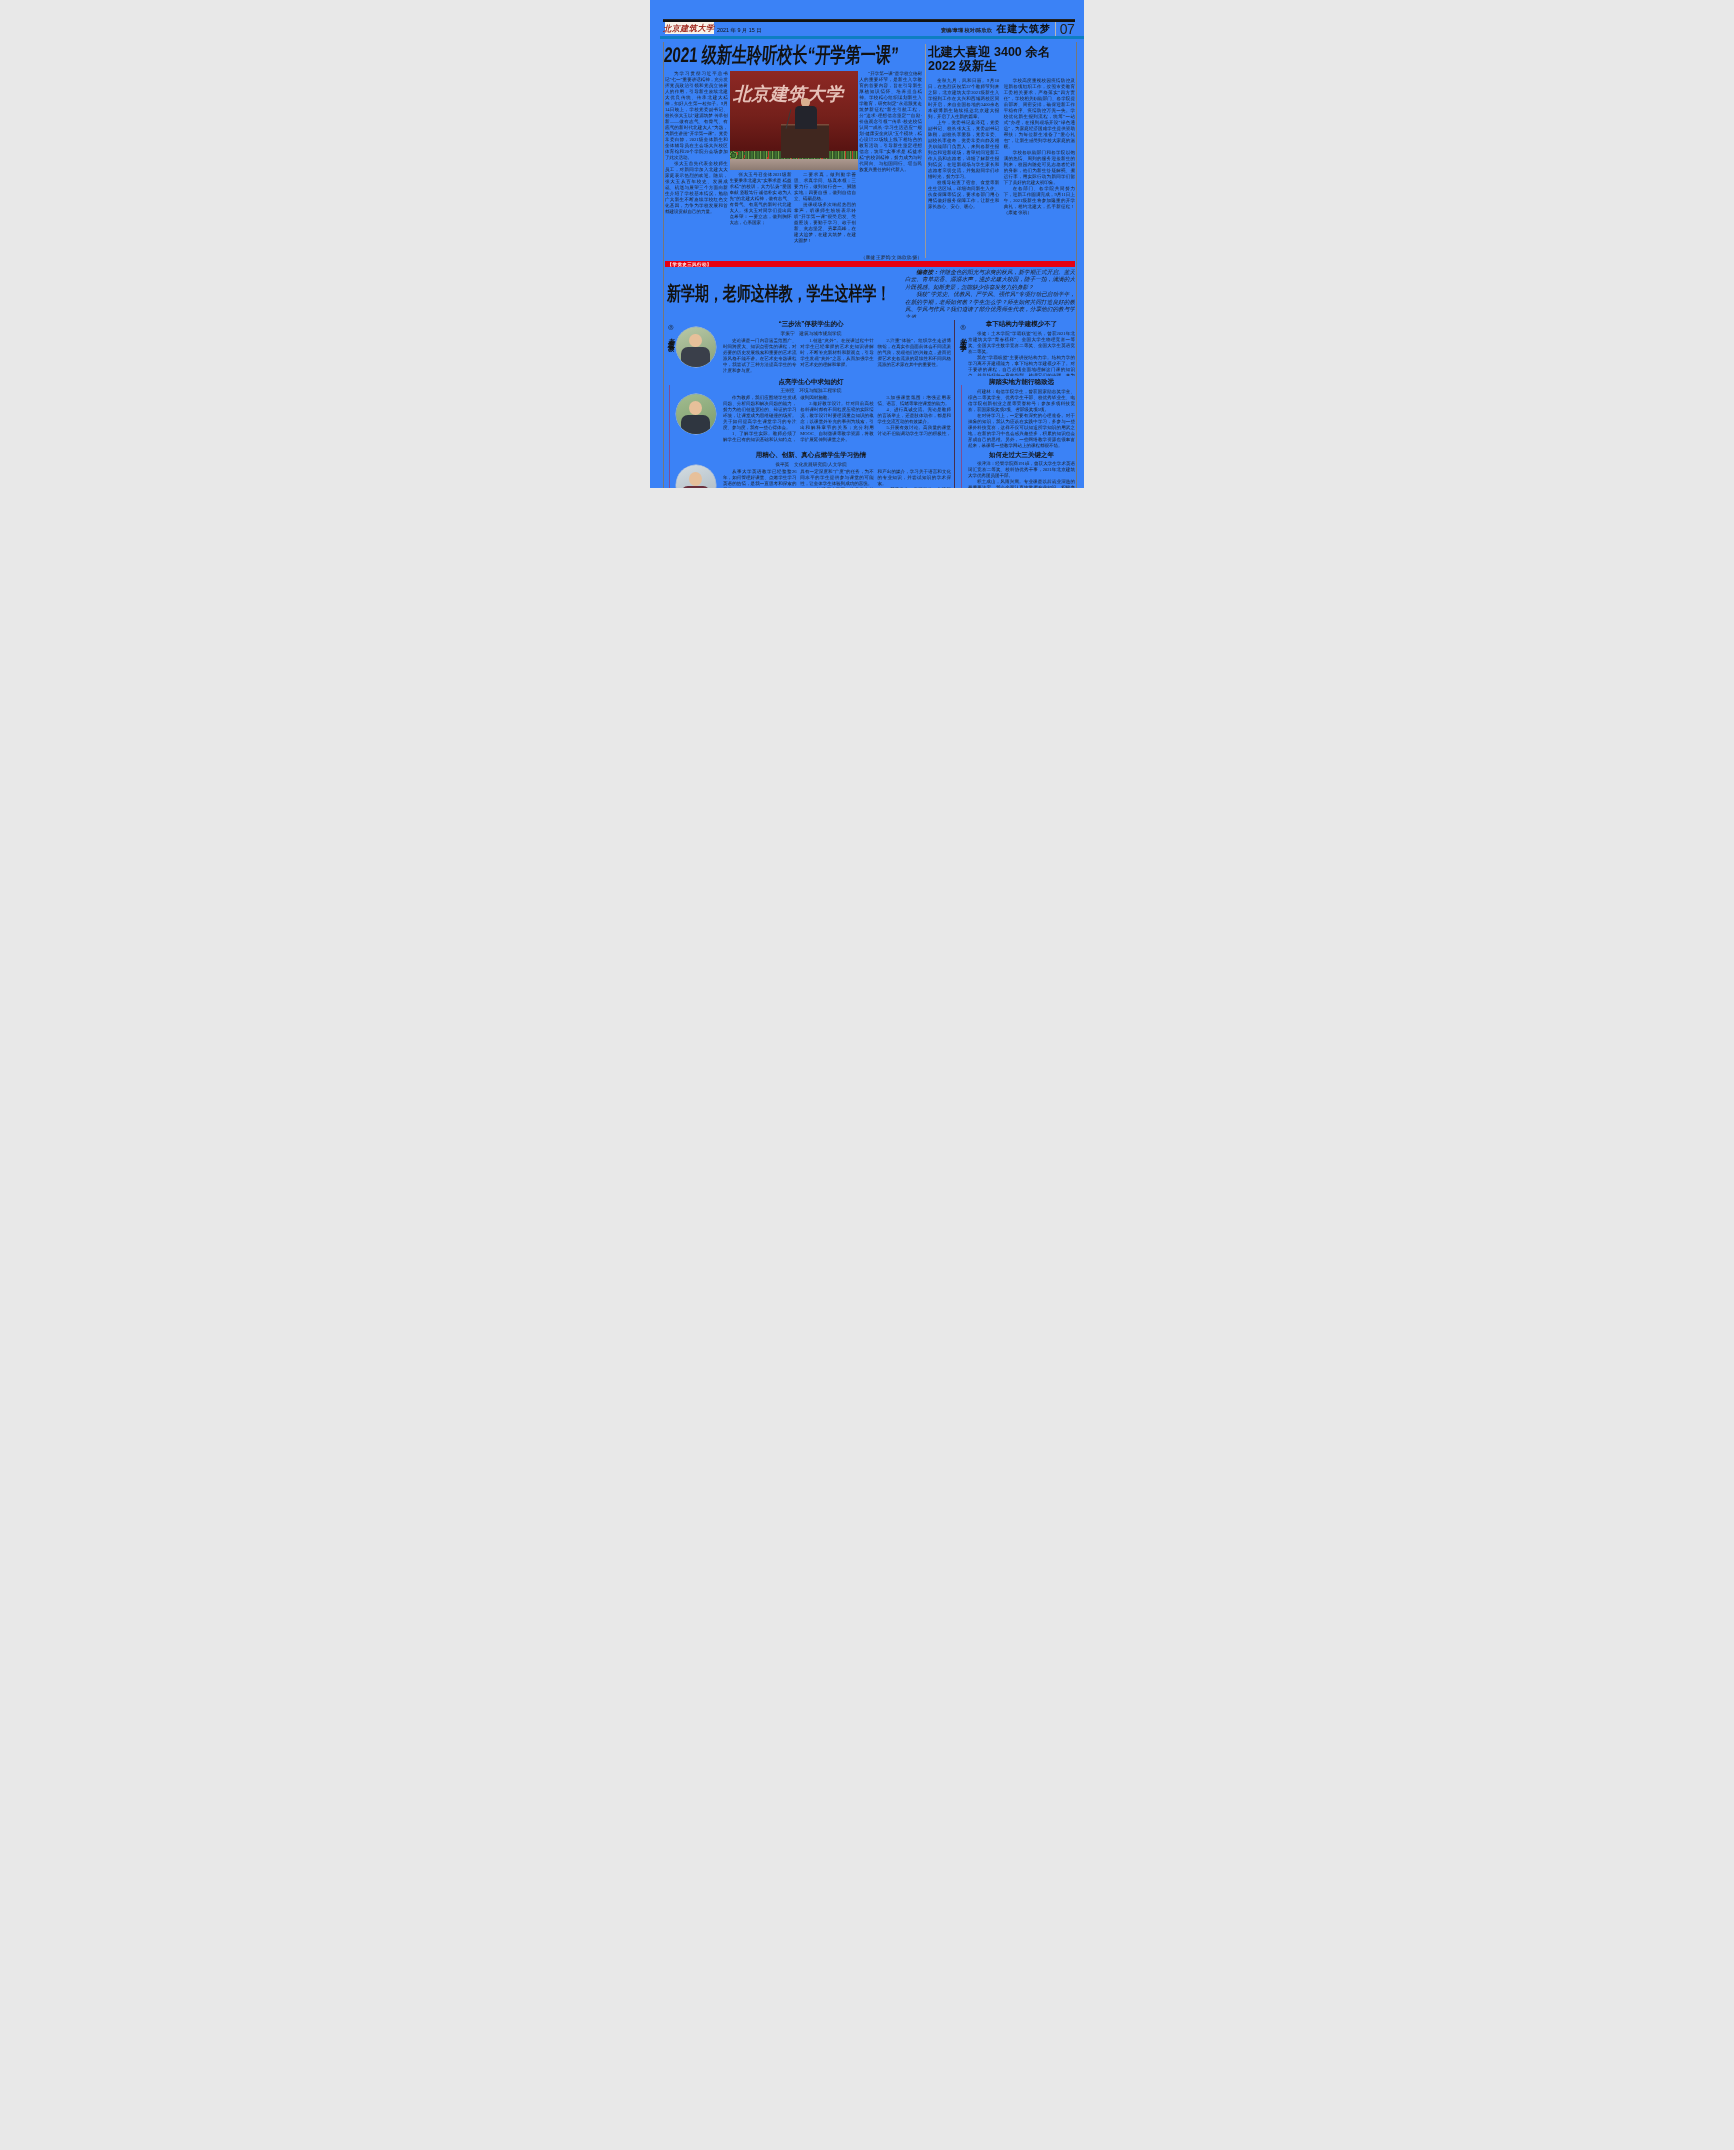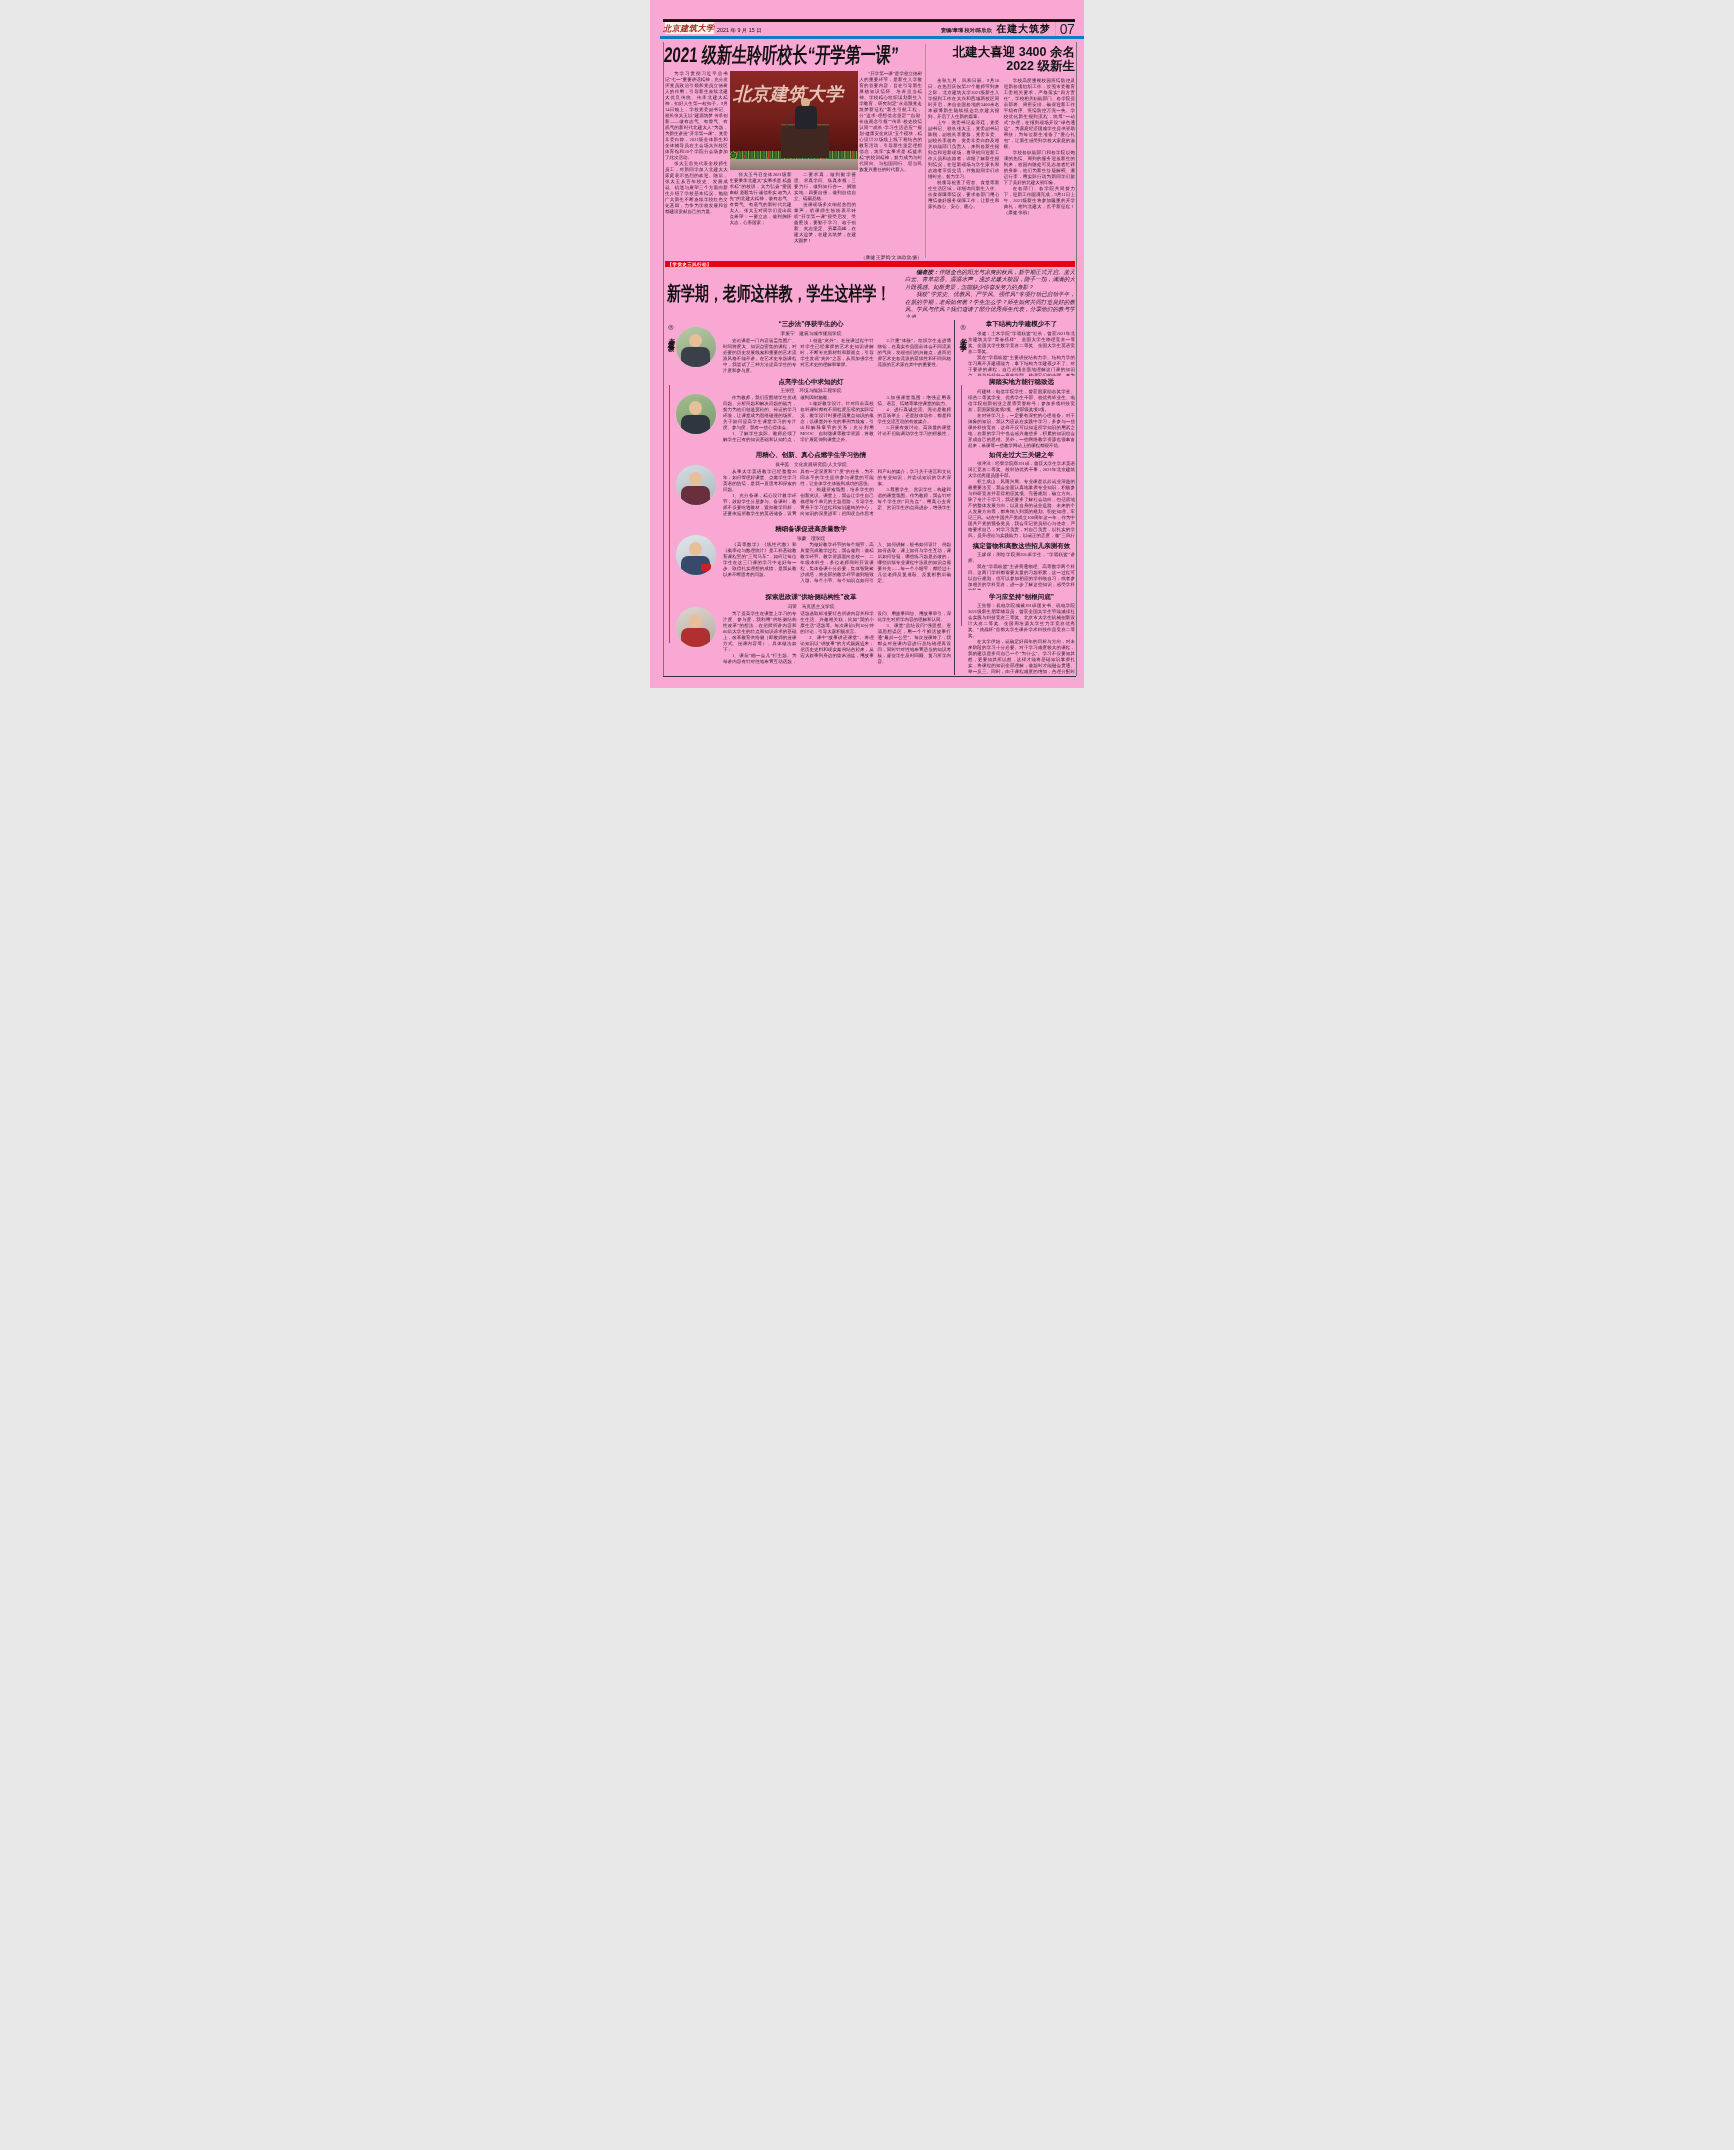--- a/index.html
+++ b/index.html
@@ -1,16 +1,16 @@
 <!DOCTYPE html>
 <html style="font-size:6.9px"><head>
 <meta charset="utf-8">
 <style>
   html,body{margin:0;padding:0;background:#e8e8e8;}
-  .page{position:relative;width:434px;height:688px;margin:0 auto;background:#f9a8d4;overflow:hidden;
+  .page{position:relative;width:434px;height:488px;margin:0 auto;background:#3b82f6;overflow:hidden;
         font-family:"Liberation Serif","DejaVu Serif",serif;color:#1c1c1c;}
   
   .top-rule{position:absolute;left:13px;top:19px;width:412px;height:1.7px;border-top:0.4px solid #222;background:#111;}
   .masthead-plate{position:absolute;left:14.6px;top:22.4px;width:49px;height:11.6px;background:#f8f4ea;
         display:flex;align-items:center;justify-content:center;}
   .masthead-title{font-weight:900;font-style:italic;font-size:8.2px;letter-spacing:0.4px;color:#a02a1f;
         transform:rotate(-1deg);white-space:nowrap;}
   .masthead-date{position:absolute;left:67px;top:27px;font-family:"Liberation Sans","DejaVu Sans",sans-serif;
         font-size:5.4px;color:#111;}
   .header-right{position:absolute;right:9.5px;top:21.5px;display:flex;align-items:flex-end;gap:4.3px;}
@@ -44,21 +44,21 @@
         border-top:1.7px solid #5c3a2c;box-shadow:0 -0.9px 0 #7a5340;}
   .speaker{position:absolute;left:65px;bottom:40px;width:22.4px;height:32px;}
   .speaker-head{position:absolute;left:6.5px;top:0;width:8.6px;height:9.5px;border-radius:50%;background:#d9b090;}
   .speaker-body{position:absolute;left:0;top:8.6px;width:22.4px;height:23px;border-radius:4.3px 4.3px 0 0;background:#23242c;}
   .speaker-mic{position:absolute;left:-6.9px;top:11.2px;width:0.9px;height:20px;background:#3a3a3a;transform:rotate(14deg);}
   .lead-mid-cols{display:flex;gap:2.6px;margin-top:2.6px;height:83px;overflow:hidden;}
   .lead-midcol{width:62px;height:83px;overflow:hidden;}
   .lead-caption{position:absolute;right:0;bottom:0;width:125px;text-align:right;font-size:4.7px;color:#222;}
   .news-right{position:absolute;left:263px;top:0;width:147px;height:218px;}
   .nr-headline{font-family:"Liberation Sans","DejaVu Sans",sans-serif;font-weight:900;font-size:12.5px;line-height:14.6px;
-        text-align:right;color:#121212;margin-top:2.6px;letter-spacing:0;}
+        text-align:left;color:#121212;margin-top:2.6px;letter-spacing:0;}
   .nr-body{margin-top:4.3px;height:175px;overflow:hidden;column-count:2;column-gap:4.3px;}
   
   .banner{position:absolute;left:15px;top:261px;width:410px;height:6px;background:#e60012;
         display:flex;align-items:center;}
   .banner-label{color:#ffffff;font-family:"Liberation Sans","DejaVu Sans",sans-serif;font-weight:700;
         font-size:4.5px;padding-left:2.6px;letter-spacing:0.4px;}
   .feature{position:absolute;left:15px;top:268px;width:410px;height:51px;}
   .feature-headline{position:absolute;left:1.7px;top:12px;font-family:"Liberation Sans","DejaVu Sans",sans-serif;
         font-weight:900;font-size:19.4px;white-space:nowrap;transform:scaleX(0.72);transform-origin:left top;
         color:#121212;}

